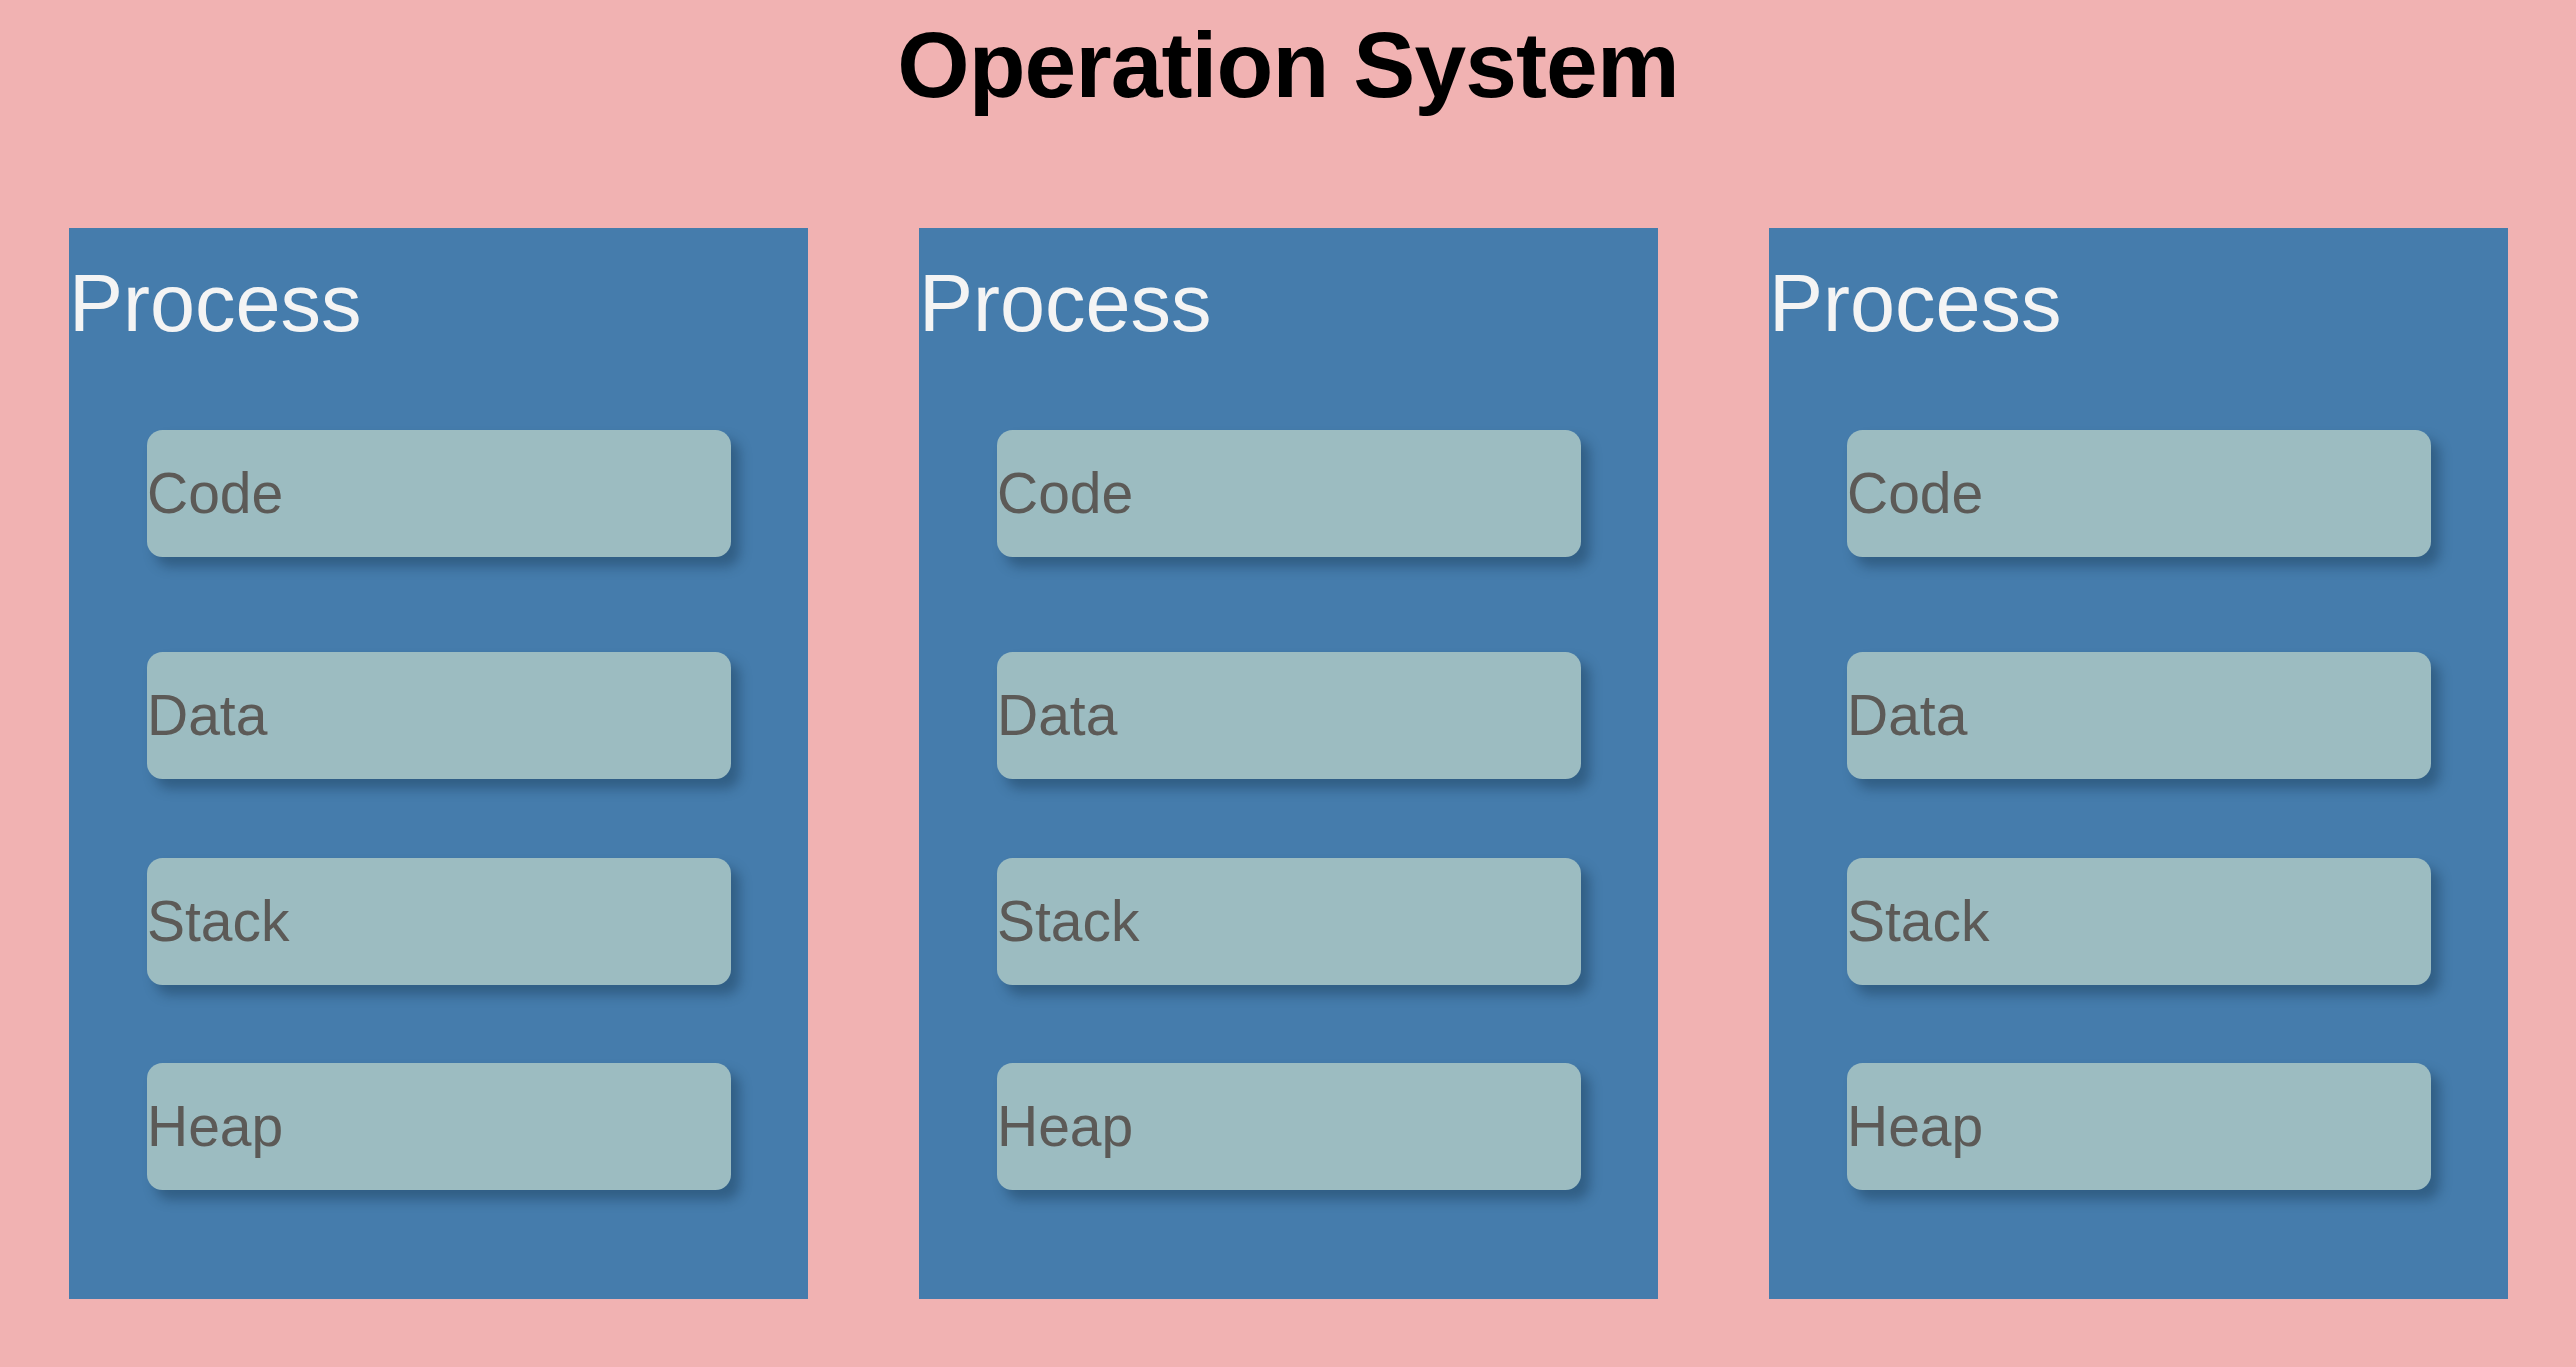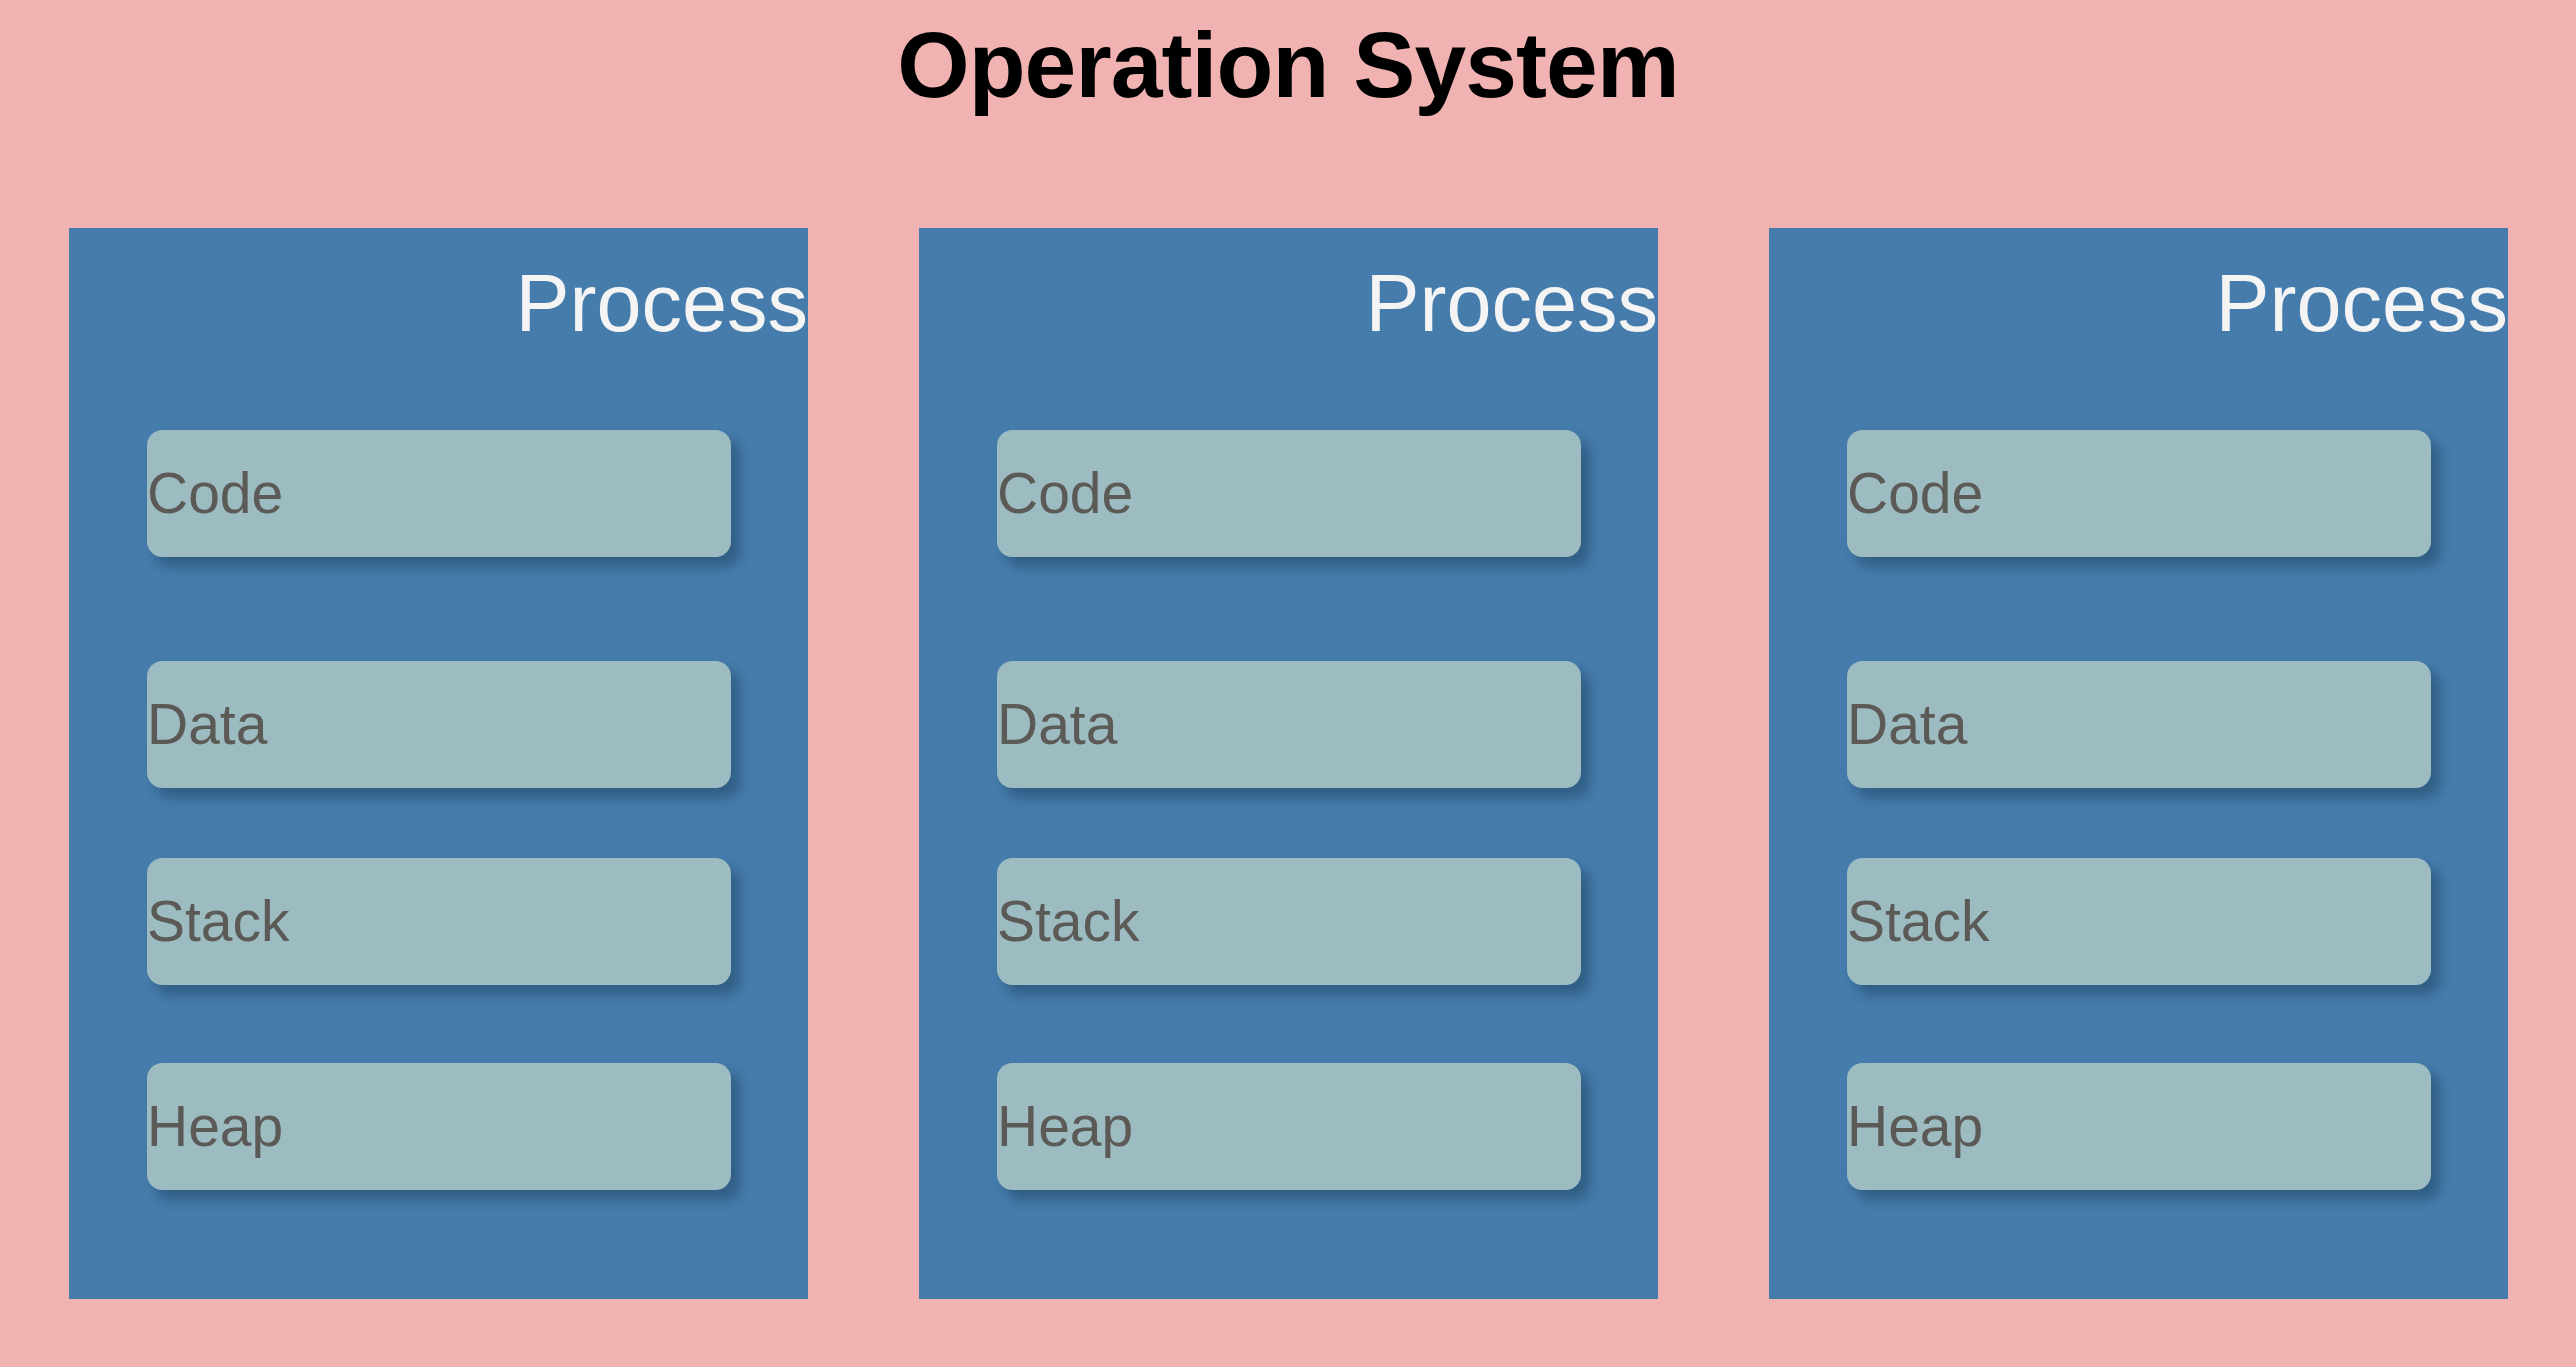--- a/index.html
+++ b/index.html
@@ -62,21 +62,21 @@
     box-sizing: border-box;
     padding: 0;
     flex: 0 0 739px;
   }
 
   .process-heading {
     position: absolute;
     left: 0;
     top: 33px;
     width: 739px;
-    text-align: right;
+    text-align: left;
     font-family: "Liberation Sans", "DejaVu Sans", sans-serif;
     font-size: 81px;
     font-weight: 400;
     line-height: 1.05;
     color: #f4f4f4;
     white-space: nowrap;
   }
 
   .segment-stack {
     position: absolute;
@@ -94,21 +94,21 @@
     background: #9cbcc1;
     border-radius: 15.5px;
     box-shadow: 8.6px 9.5px 11.2px rgba(12, 38, 60, 0.34);
     display: flex;
     align-items: center;
     justify-content: flex-start;
     box-sizing: border-box;
   }
 
   .segment-box.pos-0 { top: 0px; }
-  .segment-box.pos-1 { top: 231px; }
+  .segment-box.pos-1 { top: 222px; }
   .segment-box.pos-2 { top: 428px; }
   .segment-box.pos-3 { top: 633px; }
 
   .segment-label {
     font-family: "Liberation Sans", "DejaVu Sans", sans-serif;
     font-size: 57px;
     font-weight: 400;
     line-height: 1;
     color: #5c5a57;
     white-space: nowrap;

